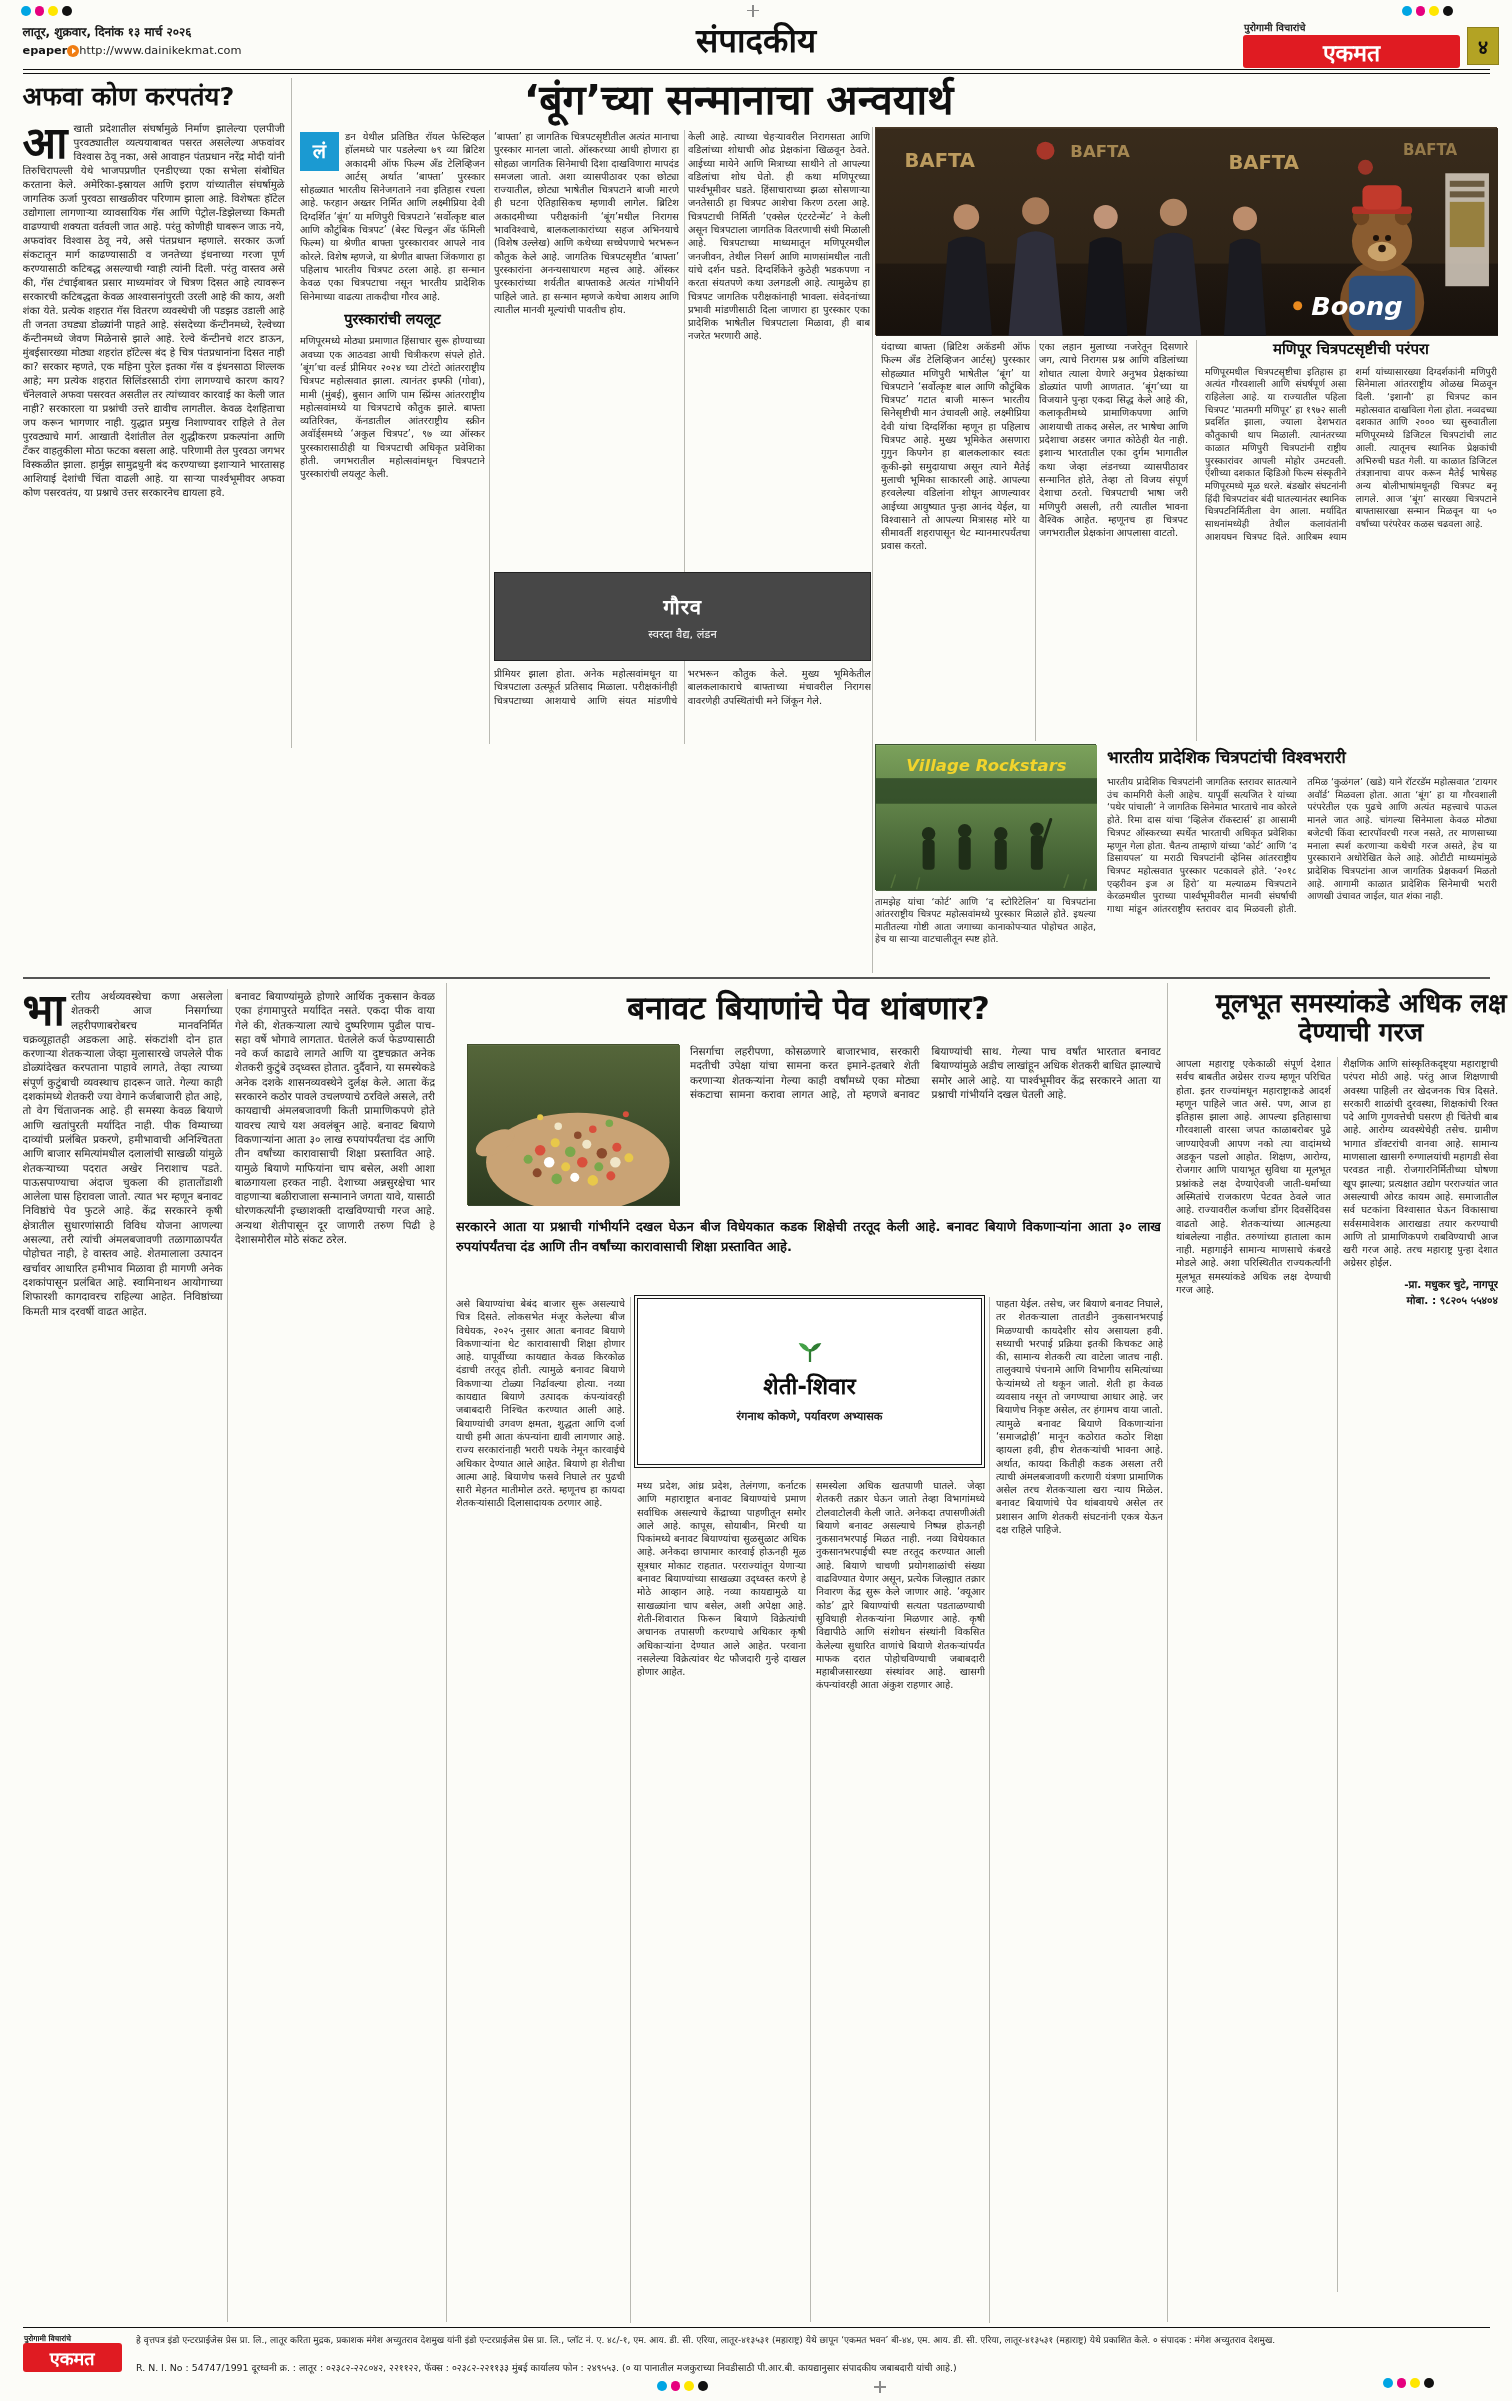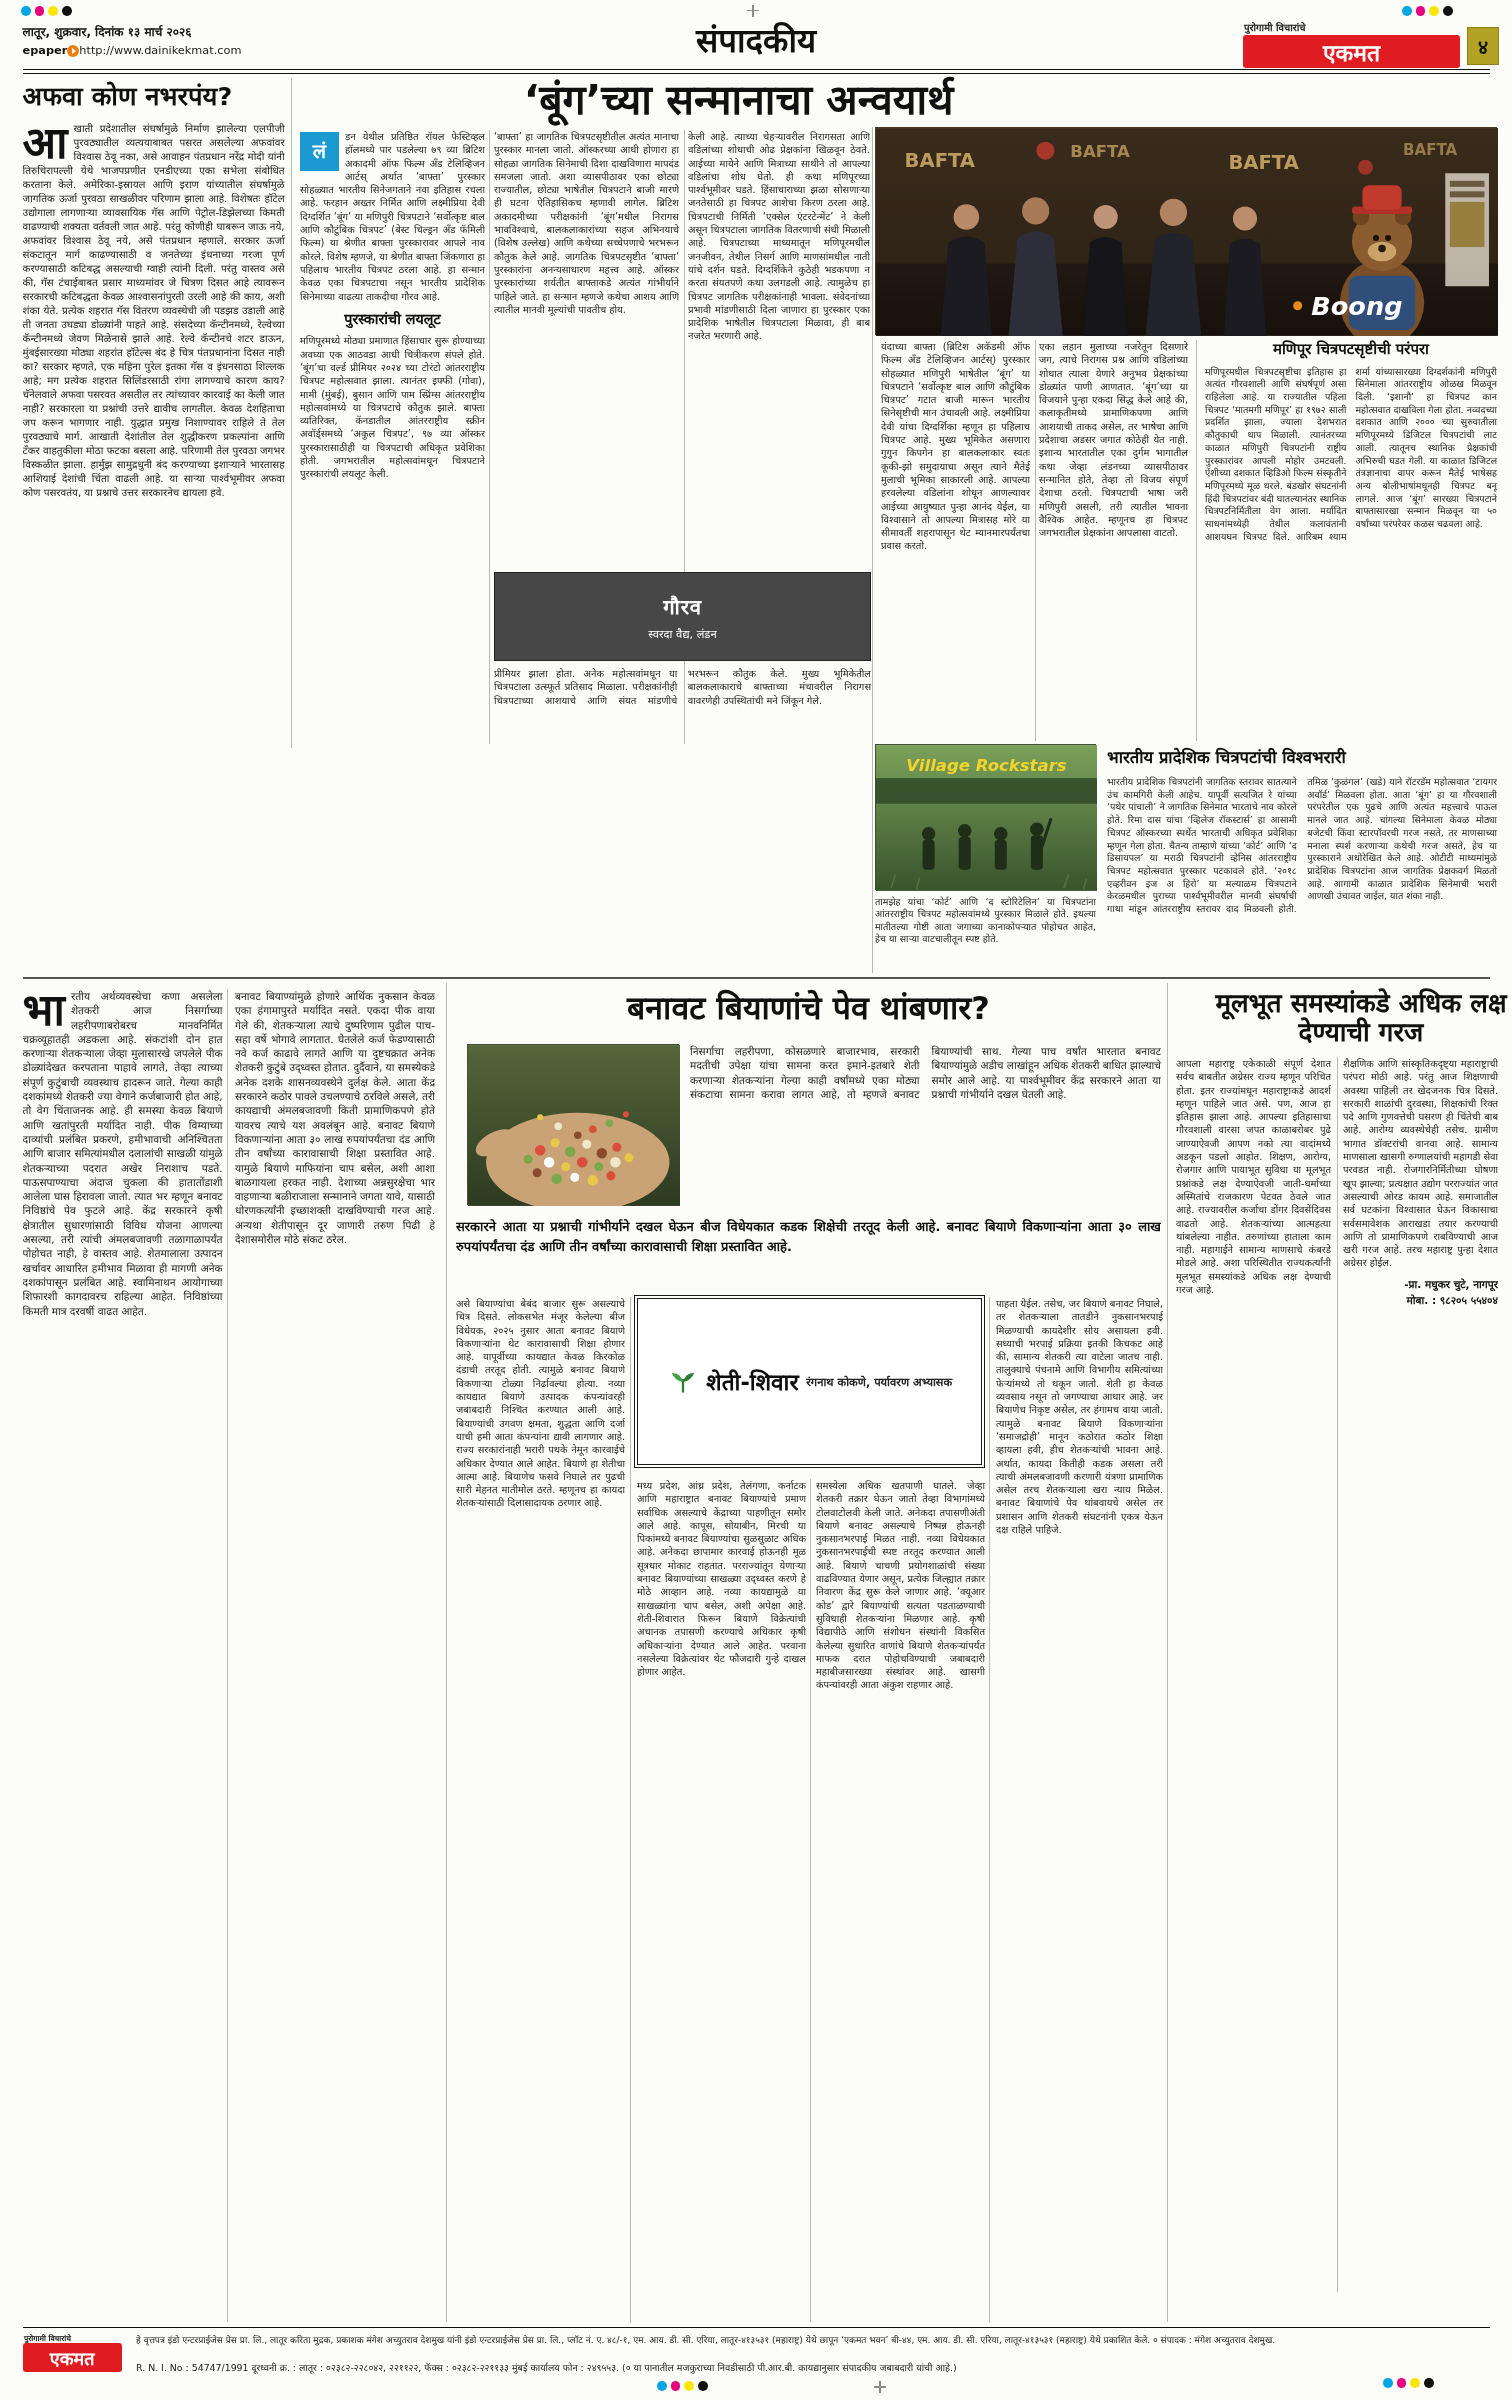--- a/index.html
+++ b/index.html
@@ -14,21 +14,21 @@
   .dots { display:flex; }
   .headline { font-weight:bold; color:#101010; }
   .dropcap { float:left; font-weight:bold; font-size:44px; line-height:38px; padding:1.5px 6px 0 0; color:#111; }
   .bluecap { float:left; width:39px; height:39px; background:#1b9ad2; color:#fff; font-weight:bold; font-size:19.6px; display:flex; align-items:center; justify-content:center; margin:2.3px 6px 1.5px 0; }
   .inner-subhead { font-weight:bold; font-size:14.3px; line-height:18px; text-align:center; margin:7.5px 0 6px 0; color:#0d0d0d; }
   .gaurav { background:#474747; color:#fff; text-align:center; display:flex; flex-direction:column; justify-content:center; gap:6px; border:0.8px solid #222; }
   .gaurav .g-title { font-size:20.3px; font-weight:bold; letter-spacing:0.8px; }
   .gaurav .g-by { font-size:11.3px; }
   .masthead-box { background:#e01b22; color:#fff; display:flex; align-items:center; justify-content:center; border-radius:3px; font-weight:bold; }
   .pagenum-box { background:#b3a324; color:#111; display:flex; align-items:center; justify-content:center; font-weight:bold; font-size:19.6px; border:0.8px solid #8d801c; }
-  .sheti-box { border:1.5px solid #1a1a1a; outline:0.8px solid #1a1a1a; outline-offset:2.3px; display:flex; align-items:center; justify-content:center; gap:7.5px; background:#fff; }
+  .sheti-box { border:1.5px solid #1a1a1a; outline:0.8px solid #1a1a1a; outline-offset:2.3px; display:flex; flex-direction:column; align-items:center; justify-content:center; gap:7.5px; background:#fff; }
   .sheti-title { font-size:22.6px; font-weight:bold; color:#0e0e0e; }
   .sheti-by { font-size:11.3px; font-weight:bold; color:#222; }
   .standfirst { font-weight:bold; font-size:13px; line-height:19.6px; text-align:justify; color:#111; overflow:hidden; }
   .sig { text-align:right; font-weight:bold; font-size:10.5px; line-height:15px; margin-top:7px; }
   .epaper-icon { width:12px; height:12px; border-radius:50%; background:#f07d12; display:inline-flex; align-items:center; justify-content:center; }
   .epaper-icon::after { content:""; display:block; width:0; height:0; border-left:4.5px solid #fff; border-top:3px solid transparent; border-bottom:3px solid transparent; margin-left:1.5px; }
   .regcross { width:12px; height:12px; position:absolute; }
   .regcross::before { content:""; position:absolute; left:0; top:5.3px; width:12px; height:1.5px; background:#8a8a8a; }
   .regcross::after { content:""; position:absolute; left:5.3px; top:0; width:1.5px; height:12px; background:#8a8a8a; }
 </style>
@@ -54,21 +54,21 @@
   <span style="font-weight:bold;font-size:11.3px;">epaper</span>
   <span class="epaper-icon"></span>
   <span style="font-size:11.3px;color:#222;">http://www.dainikekmat.com</span>
 </div>
 <div class="abs headline" style="left:0;right:0;top:16.6px;text-align:center;font-size:33px;">संपादकीय</div>
 <div class="abs" style="left:1244px;top:21px;width:211px;font-size:9.8px;font-weight:bold;color:#222;">पुरोगामी विचारांचे</div>
 <div class="abs masthead-box" style="left:1243px;top:35px;width:217px;height:33px;font-size:23px;">एकमत</div>
 <div class="abs pagenum-box" style="left:1467px;top:27px;width:32px;height:38px;">४</div>
 <div class="abs" style="left:22.6px;top:69px;width:1467px;height:4.5px;border-top:1.5px solid #111;border-bottom:0.8px solid #111;"></div>
 
-<div class="abs headline" style="left:22.6px;top:81px;width:262px;font-size:25.6px;line-height:30px;">अफवा कोण नभरपंय?</div>
+<div class="abs headline" style="left:22.6px;top:81px;width:262px;font-size:25.6px;line-height:30px;">अफवा कोण करपतंय?</div>
 <div class="abs bt" style="left:22.6px;top:122px;width:262px;height:624px;font-size:10.2px;line-height:14px;">
   <span class="dropcap">आ</span><span>खाती प्रदेशातील संघर्षामुळे निर्माण झालेल्या एलपीजी पुरवठ्यातील व्यत्ययाबाबत पसरत असलेल्या अफवांवर विश्वास ठेवू नका, असे आवाहन पंतप्रधान नरेंद्र मोदी यांनी तिरुचिरापल्ली येथे भाजपप्रणीत एनडीएच्या एका सभेला संबोधित करताना केले. अमेरिका-इस्रायल आणि इराण यांच्यातील संघर्षामुळे जागतिक ऊर्जा पुरवठा साखळीवर परिणाम झाला आहे. विशेषतः हॉटेल उद्योगाला लागणाऱ्या व्यावसायिक गॅस आणि पेट्रोल-डिझेलच्या किमती वाढण्याची शक्यता वर्तवली जात आहे. परंतु कोणीही घाबरून जाऊ नये, अफवांवर विश्वास ठेवू नये, असे पंतप्रधान म्हणाले. सरकार ऊर्जा संकटातून मार्ग काढण्यासाठी व जनतेच्या इंधनाच्या गरजा पूर्ण करण्यासाठी कटिबद्ध असल्याची ग्वाही त्यांनी दिली. परंतु वास्तव असे की, गॅस टंचाईबाबत प्रसार माध्यमांवर जे चित्रण दिसत आहे त्यावरून सरकारची कटिबद्धता केवळ आश्वासनांपुरती उरली आहे की काय, अशी शंका येते. प्रत्येक शहरात गॅस वितरण व्यवस्थेची जी पडझड उडाली आहे ती जनता उघड्या डोळ्यांनी पाहते आहे. संसदेच्या कॅन्टीनमध्ये, रेल्वेच्या कॅन्टीनमध्ये जेवण मिळेनासे झाले आहे. रेल्वे कॅन्टीनचे शटर डाऊन, मुंबईसारख्या मोठ्या शहरांत हॉटेल्स बंद हे चित्र पंतप्रधानांना दिसत नाही का? सरकार म्हणते, एक महिना पुरेल इतका गॅस व इंधनसाठा शिल्लक आहे; मग प्रत्येक शहरात सिलिंडरसाठी रांगा लागण्याचे कारण काय? चॅनेलवाले अफवा पसरवत असतील तर त्यांच्यावर कारवाई का केली जात नाही? सरकारला या प्रश्नांची उत्तरे द्यावीच लागतील. केवळ देशहिताचा जप करून भागणार नाही. युद्धात प्रमुख निशाण्यावर राहिले ते तेल पुरवठ्याचे मार्ग. आखाती देशांतील तेल शुद्धीकरण प्रकल्पांना आणि टँकर वाहतुकीला मोठा फटका बसला आहे. परिणामी तेल पुरवठा जगभर विस्कळीत झाला. हार्मुझ सामुद्रधुनी बंद करण्याच्या इशाऱ्याने भारतासह आशियाई देशांची चिंता वाढली आहे. या साऱ्या पार्श्वभूमीवर अफवा कोण पसरवतंय, या प्रश्नाचे उत्तर सरकारनेच द्यायला हवे.</span>
 </div>
 <div class="vr" style="left:291px;top:78px;height:670px;"></div>
 
 <div class="abs headline" style="left:300px;top:78px;width:877px;font-size:41px;line-height:45px;text-align:center;">‘बूंग’च्या सन्मानाचा अन्वयार्थ</div>
 
 <div class="abs" style="left:875px;top:127px;width:622px;height:208px;border:0.8px solid #4b3a28;">
   <svg width="622" height="208" viewBox="0 0 826 276">
     <defs>

